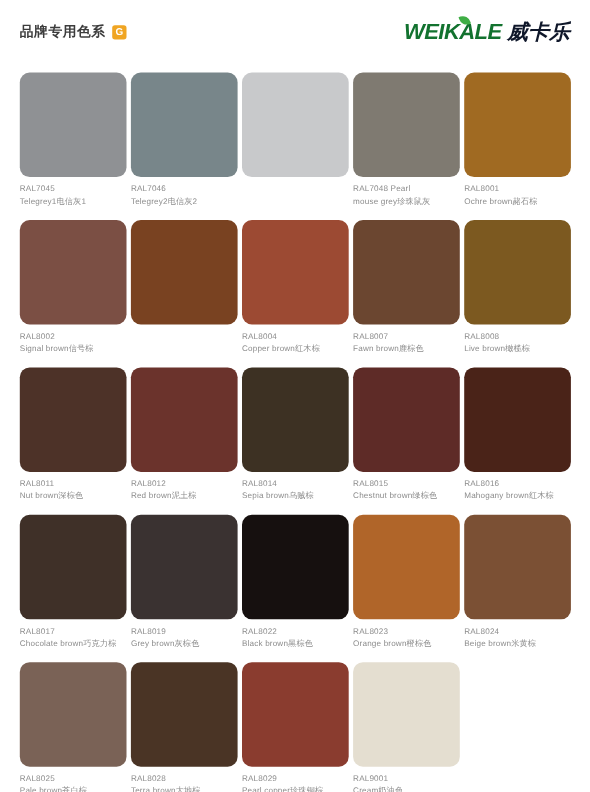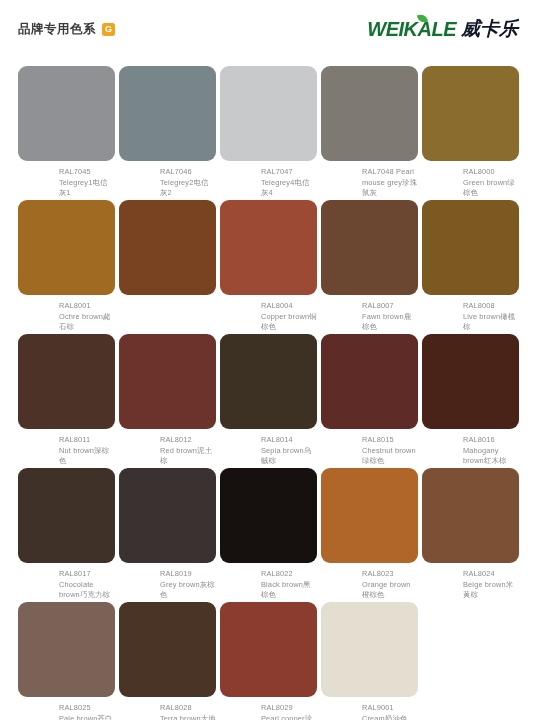--- a/index.html
+++ b/index.html
@@ -53,21 +53,20 @@
   }
   .cell{width:97px;height:134px;box-sizing:border-box;}
   .swatch{
     width:97px;height:95px;border-radius:9px;display:block;
   }
   .caption{padding-top:6px;}
   .code,.name{
     display:block;color:#8c8c8c;font-size:7.4px;line-height:10.5px;
     letter-spacing:0.15px;white-space:pre-wrap;
     font-family:"Liberation Sans","DejaVu Sans",sans-serif;
-    margin-left:41px;
   }
 </style>
 </head>
 <body>
 
 <div class="page">
 
   <div class="header">
     <div class="brand-title">
       <span class="txt">品牌专用色系</span>
@@ -90,54 +89,50 @@
       </div>
       <div class="cell">
         <div class="swatch" style="background: rgb(120, 134, 138);"></div>
         <div class="caption">
           <span class="code">RAL7046</span>
           <span class="name">Telegrey2电信灰2</span>
         </div>
       </div>
       <div class="cell">
         <div class="swatch" style="background: rgb(200, 201, 203);"></div>
-        <div class="caption">
-          <span class="code">RAL7047</span>
-          <span class="name">Telegrey4电信灰4</span>
-        </div>
       </div>
       <div class="cell">
         <div class="swatch" style="background: rgb(127, 122, 113);"></div>
         <div class="caption">
           <span class="code">RAL7048 Pearl</span>
           <span class="name">mouse grey珍珠鼠灰</span>
         </div>
       </div>
       <div class="cell">
-        <div class="swatch" style="background: rgb(138, 108, 46);"></div>
-        <div class="caption">
-          <span class="code">RAL8000</span>
-          <span class="name">Green brown绿棕色</span>
-        </div>
-      </div>
-      <div class="cell">
         <div class="swatch" style="background: rgb(160, 106, 34);"></div>
         <div class="caption">
           <span class="code">RAL8001</span>
           <span class="name">Ochre brown赭石棕</span>
         </div>
       </div>
       <div class="cell">
+        <div class="swatch" style="background: rgb(123, 79, 68);"></div>
+        <div class="caption">
+          <span class="code">RAL8002</span>
+          <span class="name">Signal brown信号棕</span>
+        </div>
+      </div>
+      <div class="cell">
         <div class="swatch" style="background: rgb(121, 66, 33);"></div>
       </div>
       <div class="cell">
         <div class="swatch" style="background: rgb(156, 74, 51);"></div>
         <div class="caption">
           <span class="code">RAL8004</span>
-          <span class="name">Copper brown铜棕色</span>
+          <span class="name">Copper brown红木棕</span>
         </div>
       </div>
       <div class="cell">
         <div class="swatch" style="background: rgb(107, 70, 48);"></div>
         <div class="caption">
           <span class="code">RAL8007</span>
           <span class="name">Fawn brown鹿棕色</span>
         </div>
       </div>
       <div class="cell">

